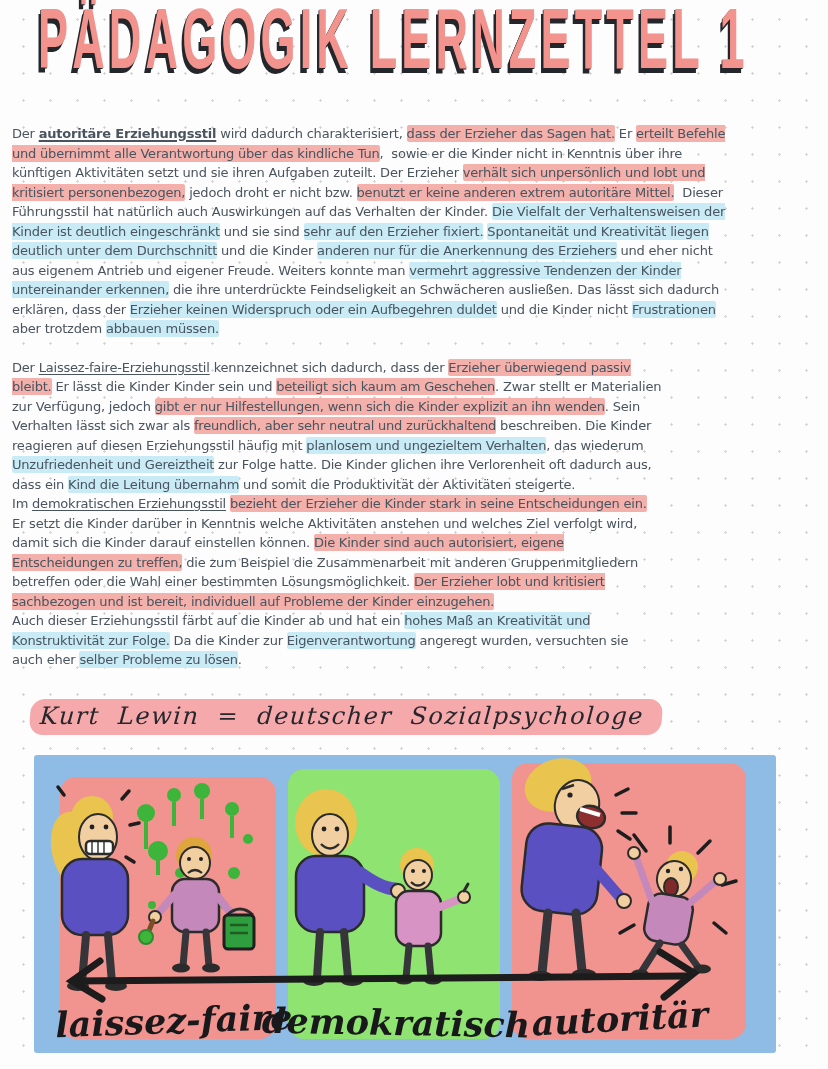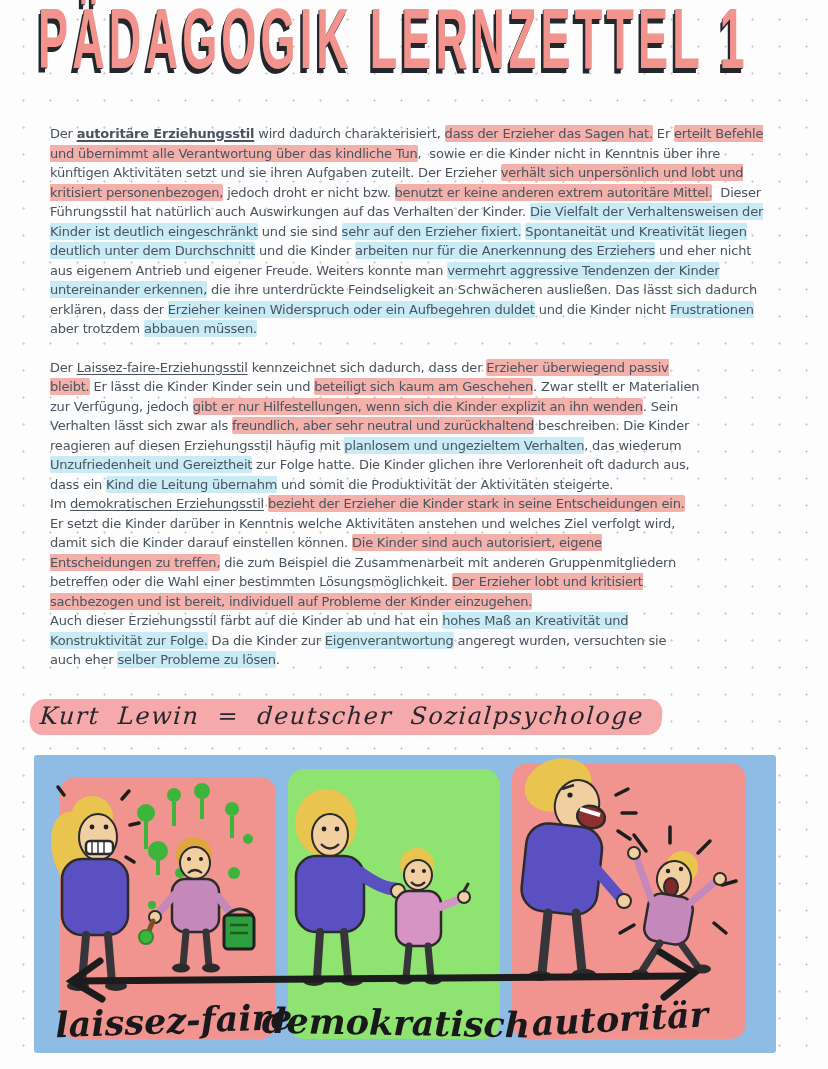--- a/index.html
+++ b/index.html
@@ -12,21 +12,21 @@
   }
   .title-wrap{height:100px;padding:10px 0 0 38px;overflow:visible;}
   .title{
     display:inline-block;white-space:nowrap;
     font-family:"Liberation Sans",sans-serif;font-weight:700;
     font-size:55px;letter-spacing:5px;
     color:#f2938d;
     text-shadow:-3px 3px 0 #23262b,-1px 1px 0 #23262b;
     transform:scale(0.82,1.55);transform-origin:0 60%;
   }
-  .content{padding:14px 12px 0 12px;margin-left:38px;}
+  .content{padding:14px 12px 0 12px;}
   .para{
     font-size:13px;letter-spacing:-0.2px;line-height:19.5px;
     color:#49545e;white-space:pre-wrap;margin:0;
   }
   .para.p1{margin-bottom:19px;}
   .para.p2{margin-bottom:29px;}
   .hl-pink{background:#f4b0ab;border-radius:2px;padding:1px 0;}
   .hl-cyan{background:#c8ebf5;border-radius:2px;padding:1px 0;}
   .bold-underline{font-weight:700;text-decoration:underline;text-decoration-thickness:1.5px;text-underline-offset:2px;}
   .underline{text-decoration:underline;text-underline-offset:2px;}
@@ -51,21 +51,21 @@
   <span class="title">PÄDAGOGIK LERNZETTEL 1</span>
 </div>
 
 <div class="content">
   <p class="para p1"><span>Der </span><span class="bold-underline">autoritäre Erziehungsstil</span><span> wird dadurch charakterisiert, </span><span class="hl-pink">dass der Erzieher das Sagen hat.</span><span> Er </span><span class="hl-pink">erteilt Befehle
 und übernimmt alle Verantwortung über das kindliche Tun</span><span>,  sowie er die Kinder nicht in Kenntnis über ihre
 künftigen Aktivitäten setzt und sie ihren Aufgaben zuteilt. Der Erzieher </span><span class="hl-pink">verhält sich unpersönlich und lobt und
 kritisiert personenbezogen,</span><span> jedoch droht er nicht bzw. </span><span class="hl-pink">benutzt er keine anderen extrem autoritäre Mittel.</span><span>  Dieser
 Führungsstil hat natürlich auch Auswirkungen auf das Verhalten der Kinder. </span><span class="hl-cyan">Die Vielfalt der Verhaltensweisen der
 Kinder ist deutlich eingeschränkt</span><span> und sie sind </span><span class="hl-cyan">sehr auf den Erzieher fixiert.</span><span> </span><span class="hl-cyan">Spontaneität und Kreativität liegen
-deutlich unter dem Durchschnitt</span><span> und die Kinder </span><span class="hl-cyan">arbeiten nur für die Anerkennung des Erziehers</span><span> und eher nicht
+deutlich unter dem Durchschnitt</span><span> und die Kinder </span><span class="hl-cyan">anderen nur für die Anerkennung des Erziehers</span><span> und eher nicht
 aus eigenem Antrieb und eigener Freude. Weiters konnte man </span><span class="hl-cyan">vermehrt aggressive Tendenzen der Kinder
 untereinander erkennen,</span><span> die ihre unterdrückte Feindseligkeit an Schwächeren ausließen. Das lässt sich dadurch
 erklären, dass der </span><span class="hl-cyan">Erzieher keinen Widerspruch oder ein Aufbegehren duldet</span><span> und die Kinder nicht </span><span class="hl-cyan">Frustrationen</span><span>
 aber trotzdem </span><span class="hl-cyan">abbauen müssen.</span></p>
   <p class="para p3"><span>Der </span><span class="underline">Laissez-faire-Erziehungsstil</span><span> kennzeichnet sich dadurch, dass der </span><span class="hl-pink">Erzieher überwiegend passiv
 bleibt.</span><span> Er lässt die Kinder Kinder sein und </span><span class="hl-pink">beteiligt sich kaum am Geschehen</span><span>. Zwar stellt er Materialien
 zur Verfügung, jedoch </span><span class="hl-pink">gibt er nur Hilfestellungen, wenn sich die Kinder explizit an ihn wenden</span><span>. Sein
 Verhalten lässt sich zwar als </span><span class="hl-pink">freundlich, aber sehr neutral und zurückhaltend</span><span> beschreiben. Die Kinder
 reagieren auf diesen Erziehungsstil häufig mit </span><span class="hl-cyan">planlosem und ungezieltem Verhalten</span><span>, das wiederum
 </span><span class="hl-cyan">Unzufriedenheit und Gereiztheit</span><span> zur Folge hatte. Die Kinder glichen ihre Verlorenheit oft dadurch aus,

